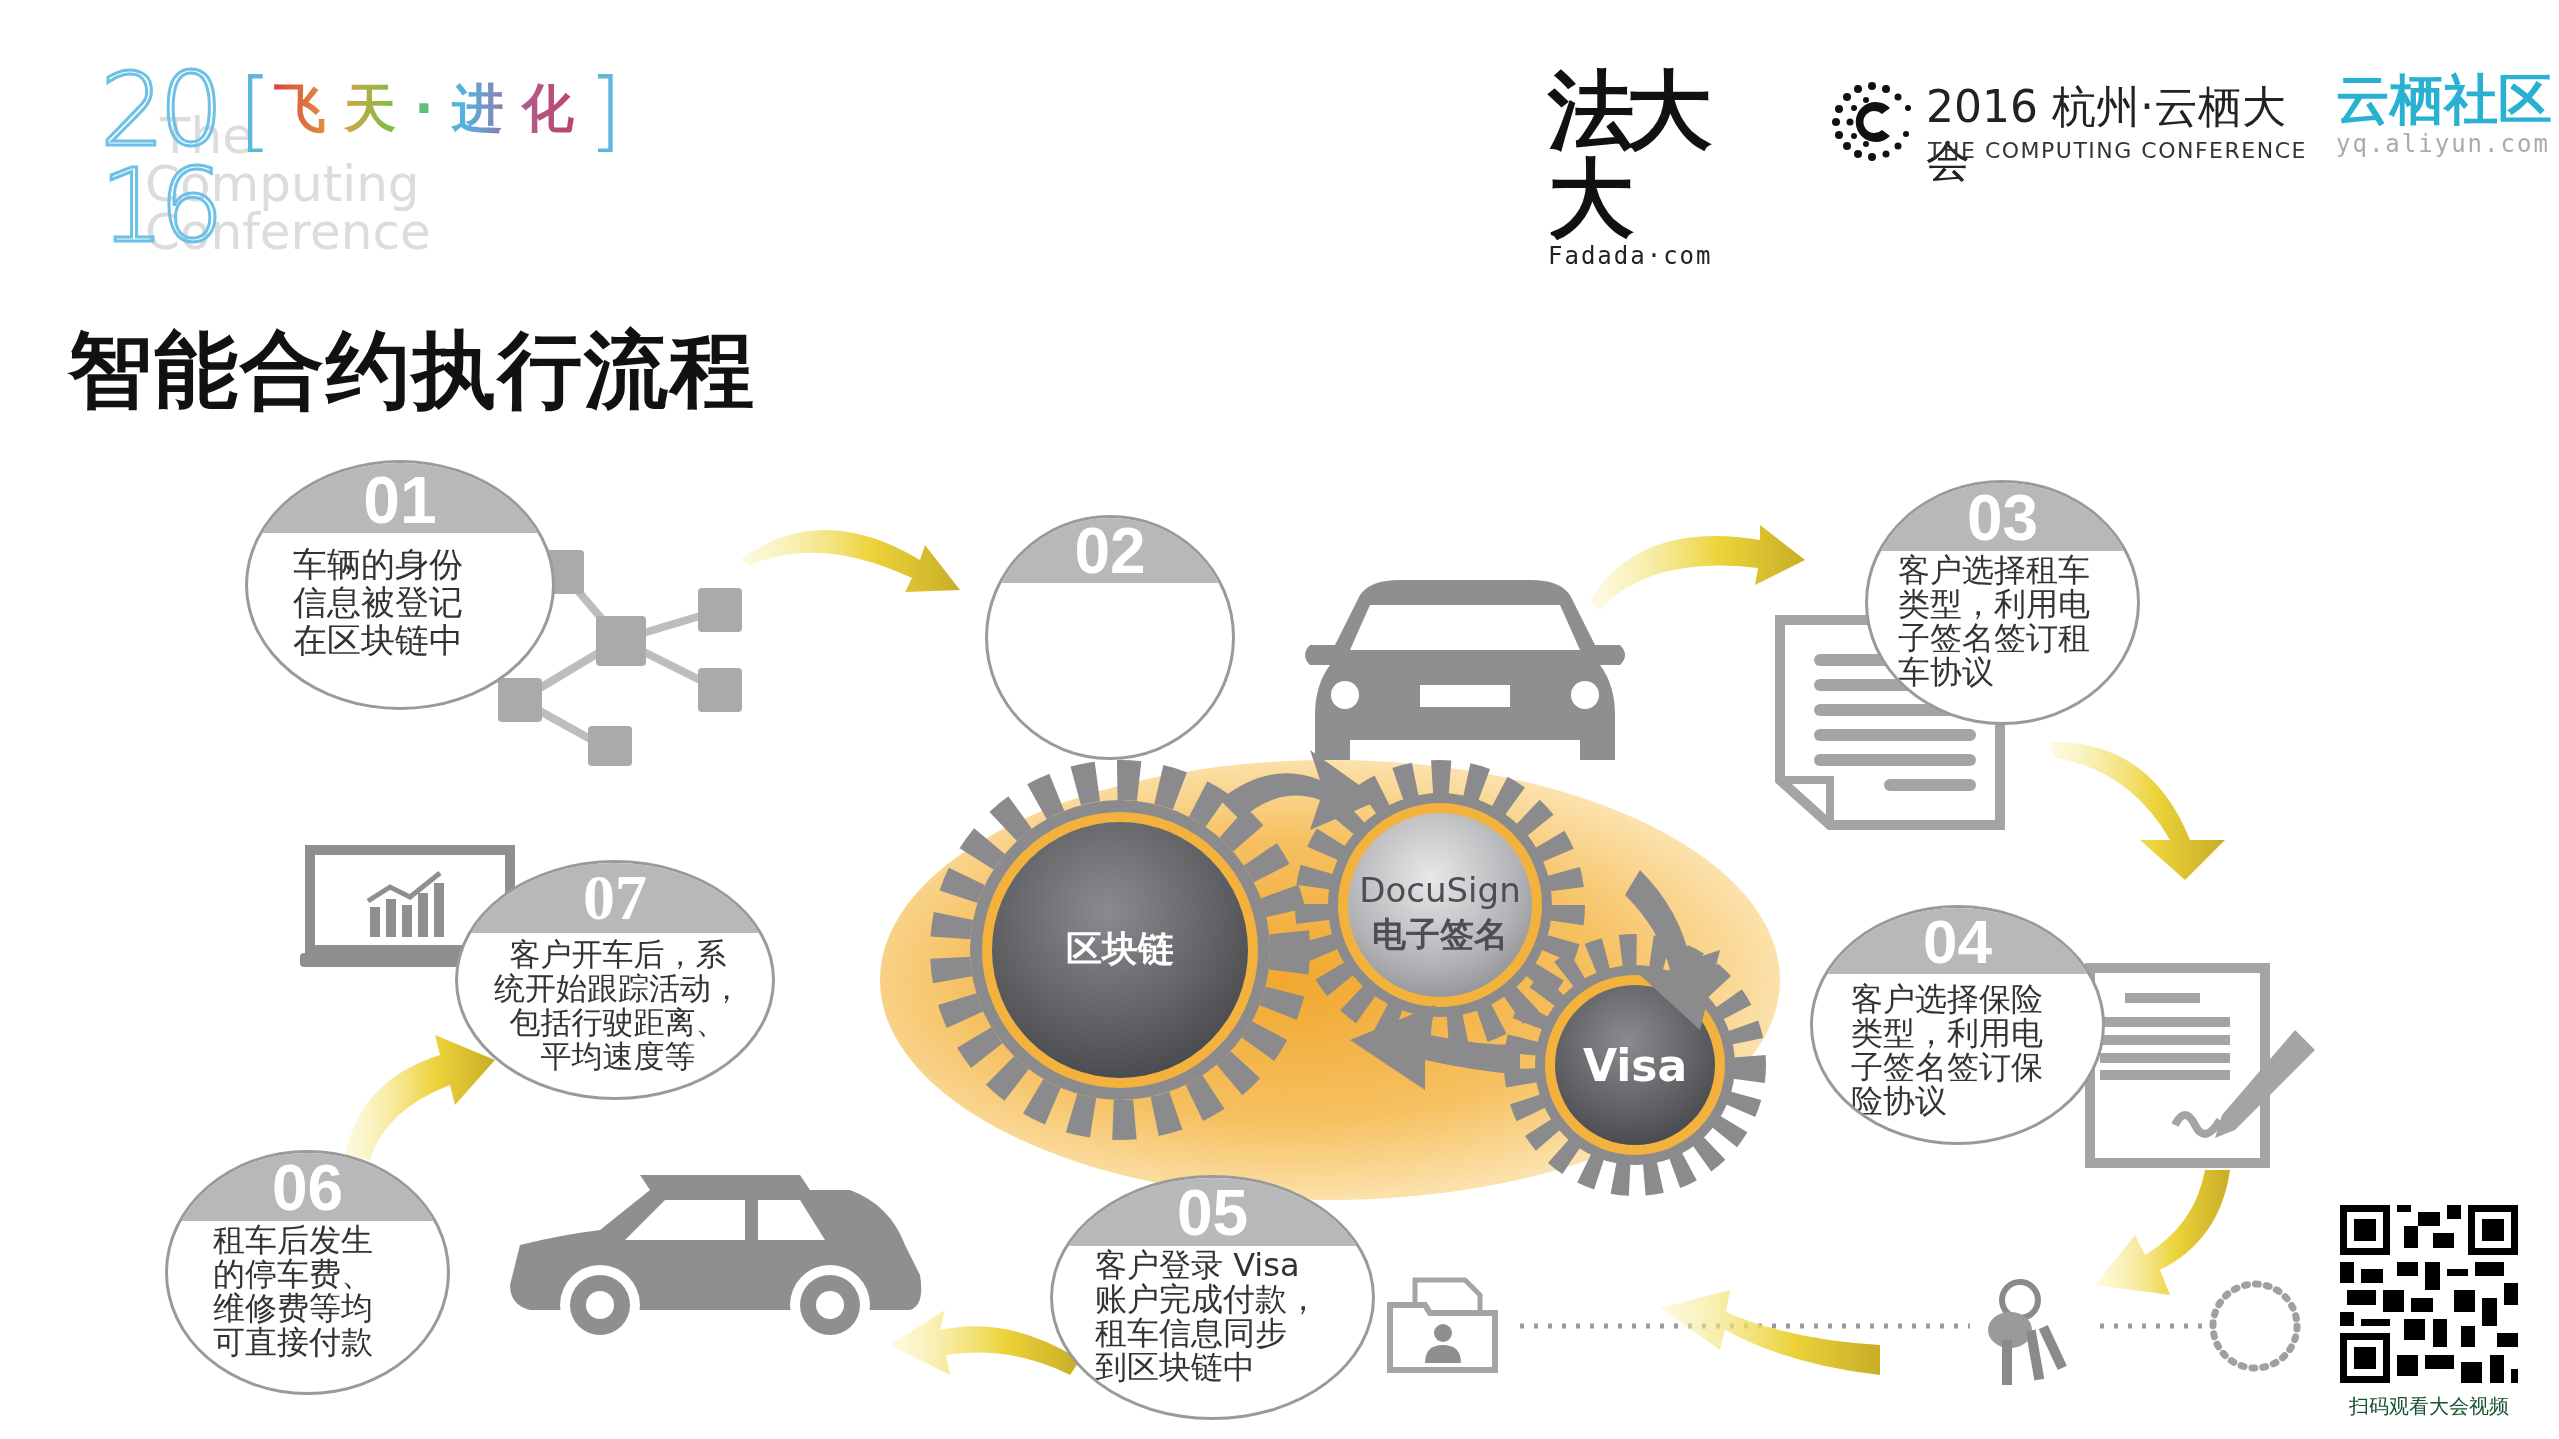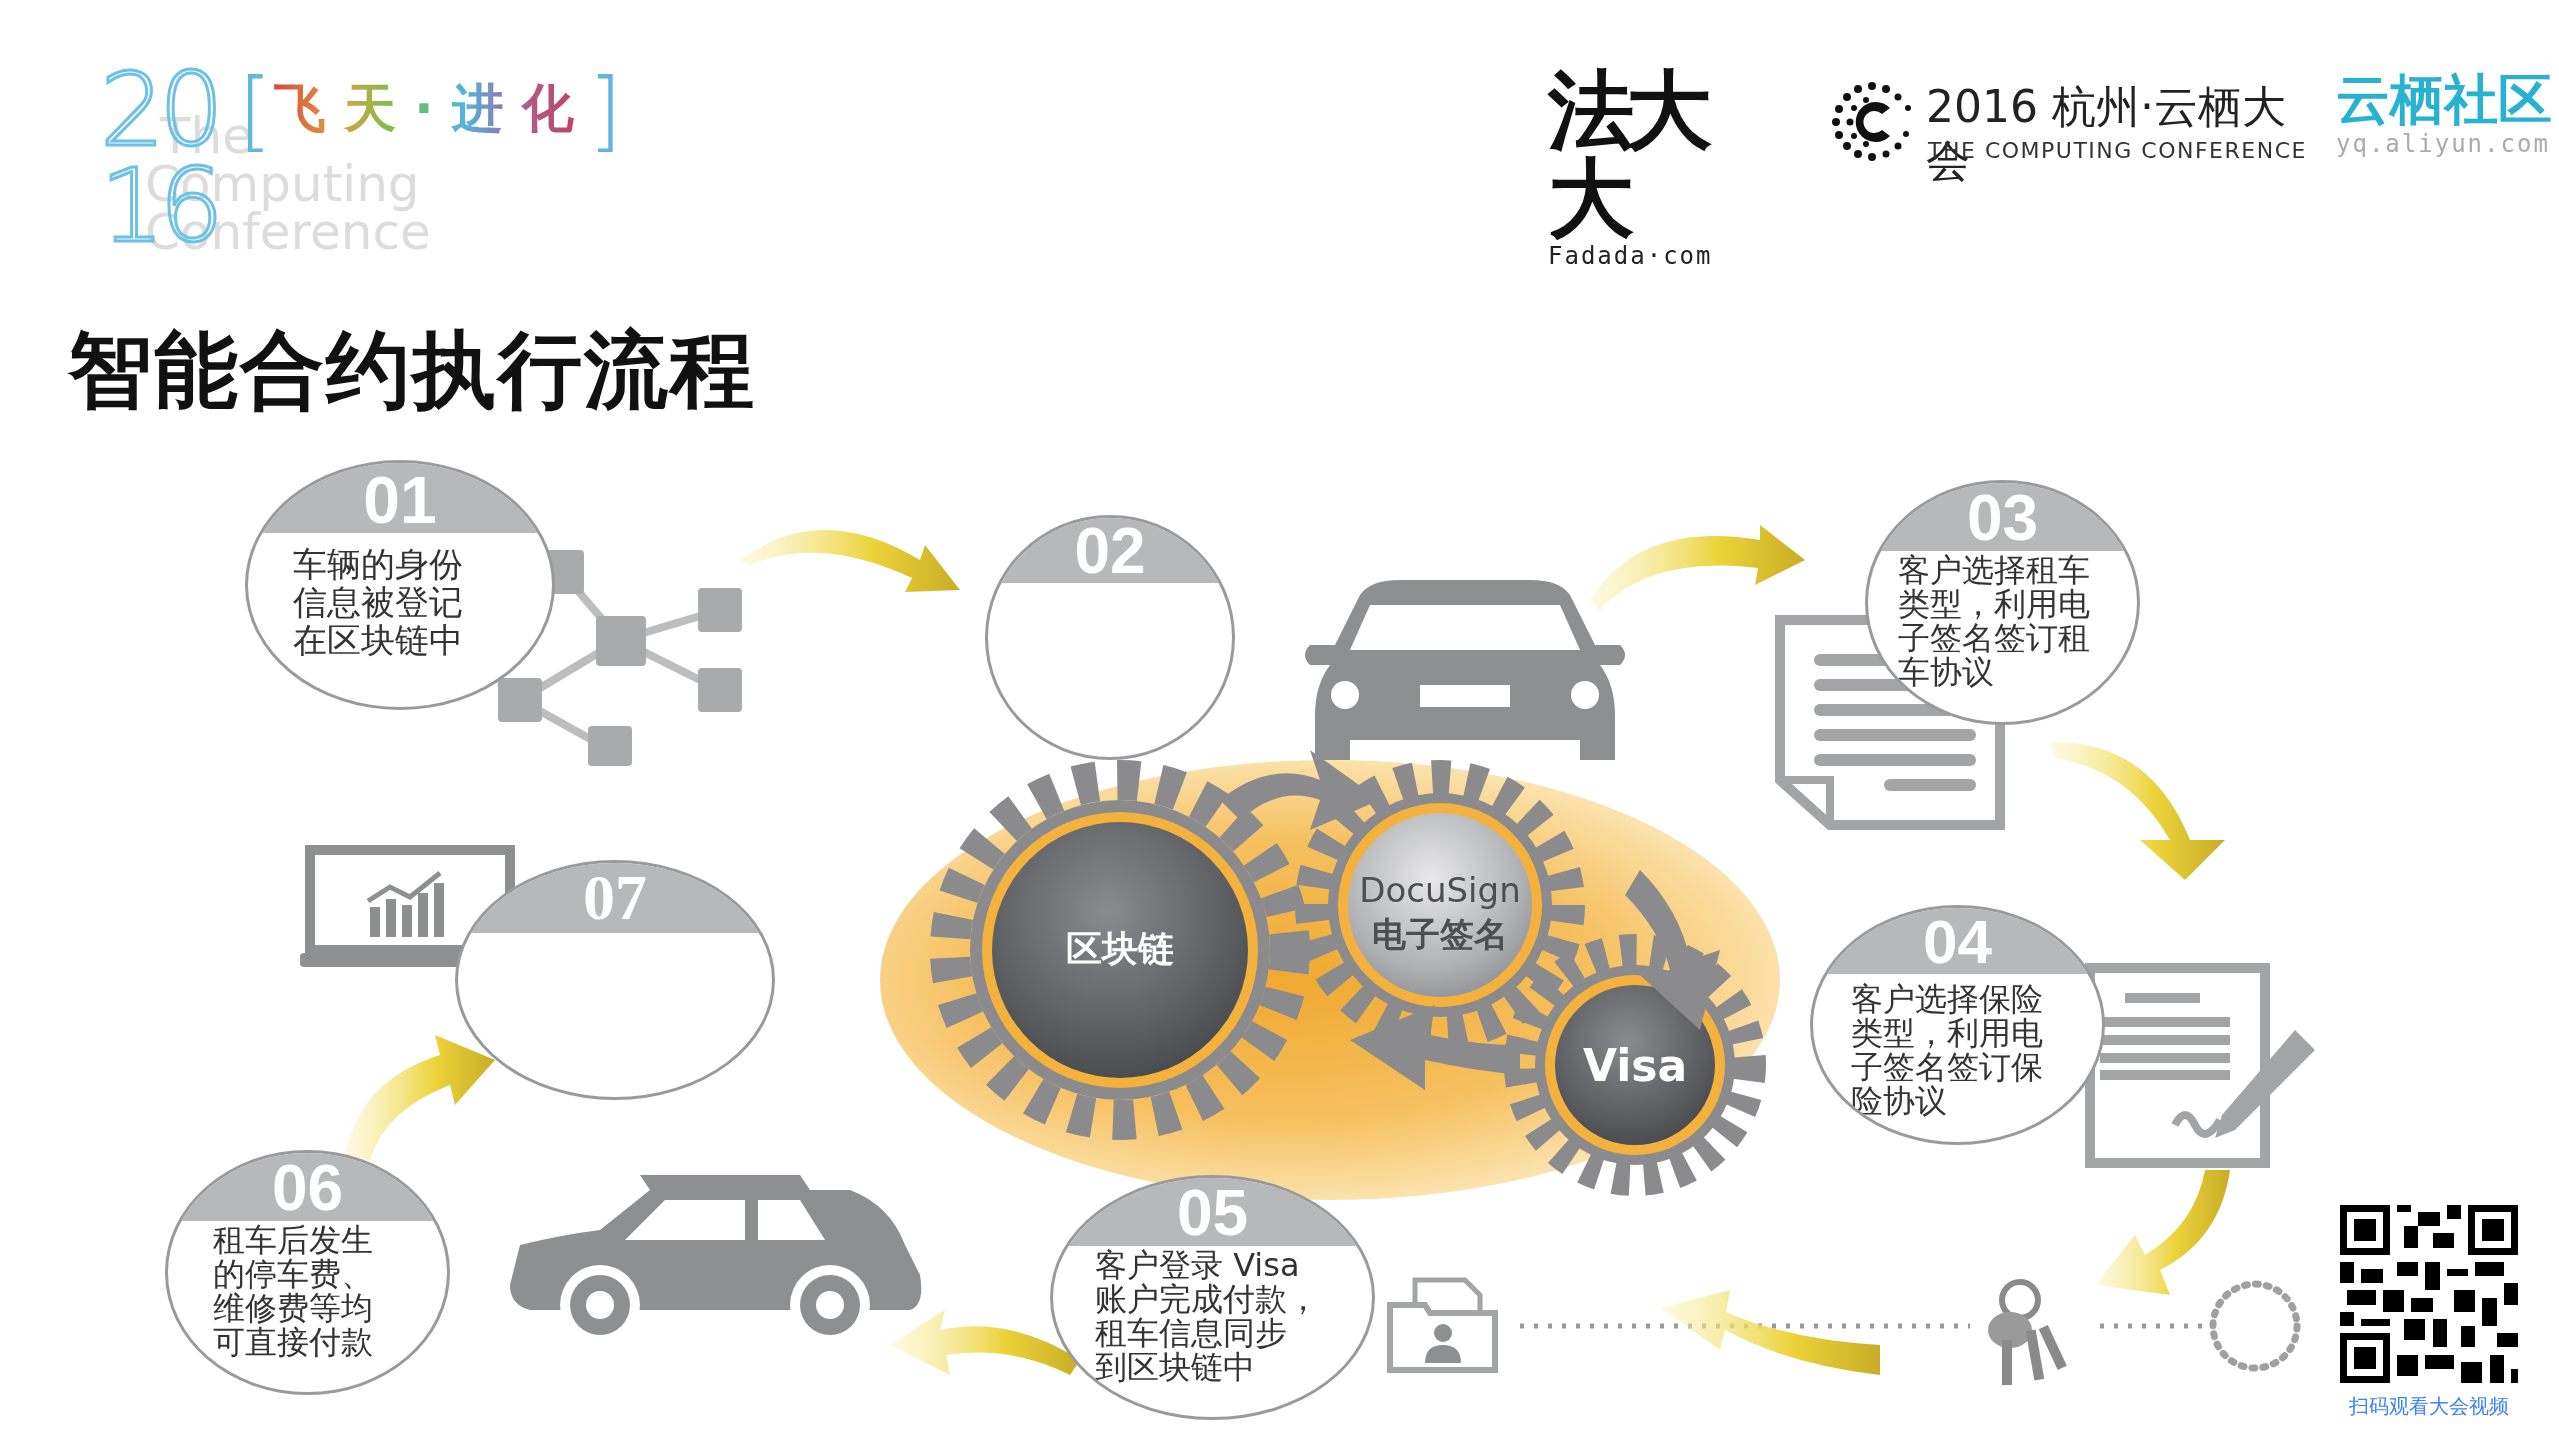--- a/index.html
+++ b/index.html
@@ -24,21 +24,21 @@
   .yq-en{font-size:24px;color:#aaaaaa;letter-spacing:2px;font-family:"DejaVu Sans Mono",monospace;}
   .page-title{left:68px;top:320px;font-size:84px;font-weight:900;color:#111;letter-spacing:2px;line-height:100px;}
   
   .step{position:absolute;border-radius:50%;border:3px solid #9a9a9a;background:#fff;overflow:hidden;box-sizing:border-box;}
   .step .cap{position:absolute;left:0;right:0;top:0;background:#b7b8ba;}
   .step .num{position:absolute;left:0;right:0;text-align:center;color:#fff;font-weight:bold;font-family:"Liberation Sans",sans-serif;}
   .step .txt{position:absolute;color:#333;font-size:34px;line-height:38px;text-align:left;}
   
   .glow{left:880px;top:760px;width:900px;height:440px;border-radius:50%;background:radial-gradient(ellipse at 45% 50%,#f0a830 0%,#f6c060 45%,#fbe0a8 70%,rgba(255,255,255,0) 100%);}
   .gear-text{color:#fff;font-weight:bold;text-align:center;position:absolute;}
-  .qr-caption{font-size:20px;color:#3b82f6;}
+  .qr-caption{font-size:20px;color:#14532d;}
 </style>
 </head>
 <body>
 
 <div class="abs logo2016">
   <div class="abs ghost" style="left:60px;top:50px;">The</div>
   <div class="abs ghost" style="left:45px;top:98px;">Computing</div>
   <div class="abs ghost" style="left:45px;top:146px;">Conference</div>
   <div class="abs yr" style="left:0;top:0;">20</div>
   <div class="abs yr" style="left:0;top:96px;">16</div>
@@ -308,20 +308,26 @@
     <div>租车后发生</div>
     <div>的停车费、</div>
     <div>维修费等均</div>
     <div>可直接付款</div>
   </div>
 </div>
 
 <div class="step" style="left:455px;top:860px;width:320px;height:240px;">
   <div class="cap" style="height:70px;"></div>
   <div class="num" style="top:2px;font-size:64px;line-height:66px;font-family:'Liberation Serif',serif;">07</div>
+  <div class="txt" style="left:22px;top:74px;font-size:31px;line-height:34px;text-align:center;width:276px;">
+    <div>客户开车后，系</div>
+    <div>统开始跟踪活动，</div>
+    <div>包括行驶距离、</div>
+    <div>平均速度等</div>
+  </div>
 </div>
 
 <div class="abs" style="left:2340px;top:1205px;width:185px;height:215px;">
   <svg width="178" height="178" viewBox="0 0 25 25" shape-rendering="crispEdges">
     <rect width="25" height="25" fill="#fff"></rect>
     <g fill="#000">
       <rect x="0" y="0" width="7" height="7"></rect>
         <rect x="1" y="1" width="5" height="5" fill="#fff"></rect>
         <rect x="2" y="2" width="3" height="3"></rect>
       <rect x="18" y="0" width="7" height="7"></rect>

